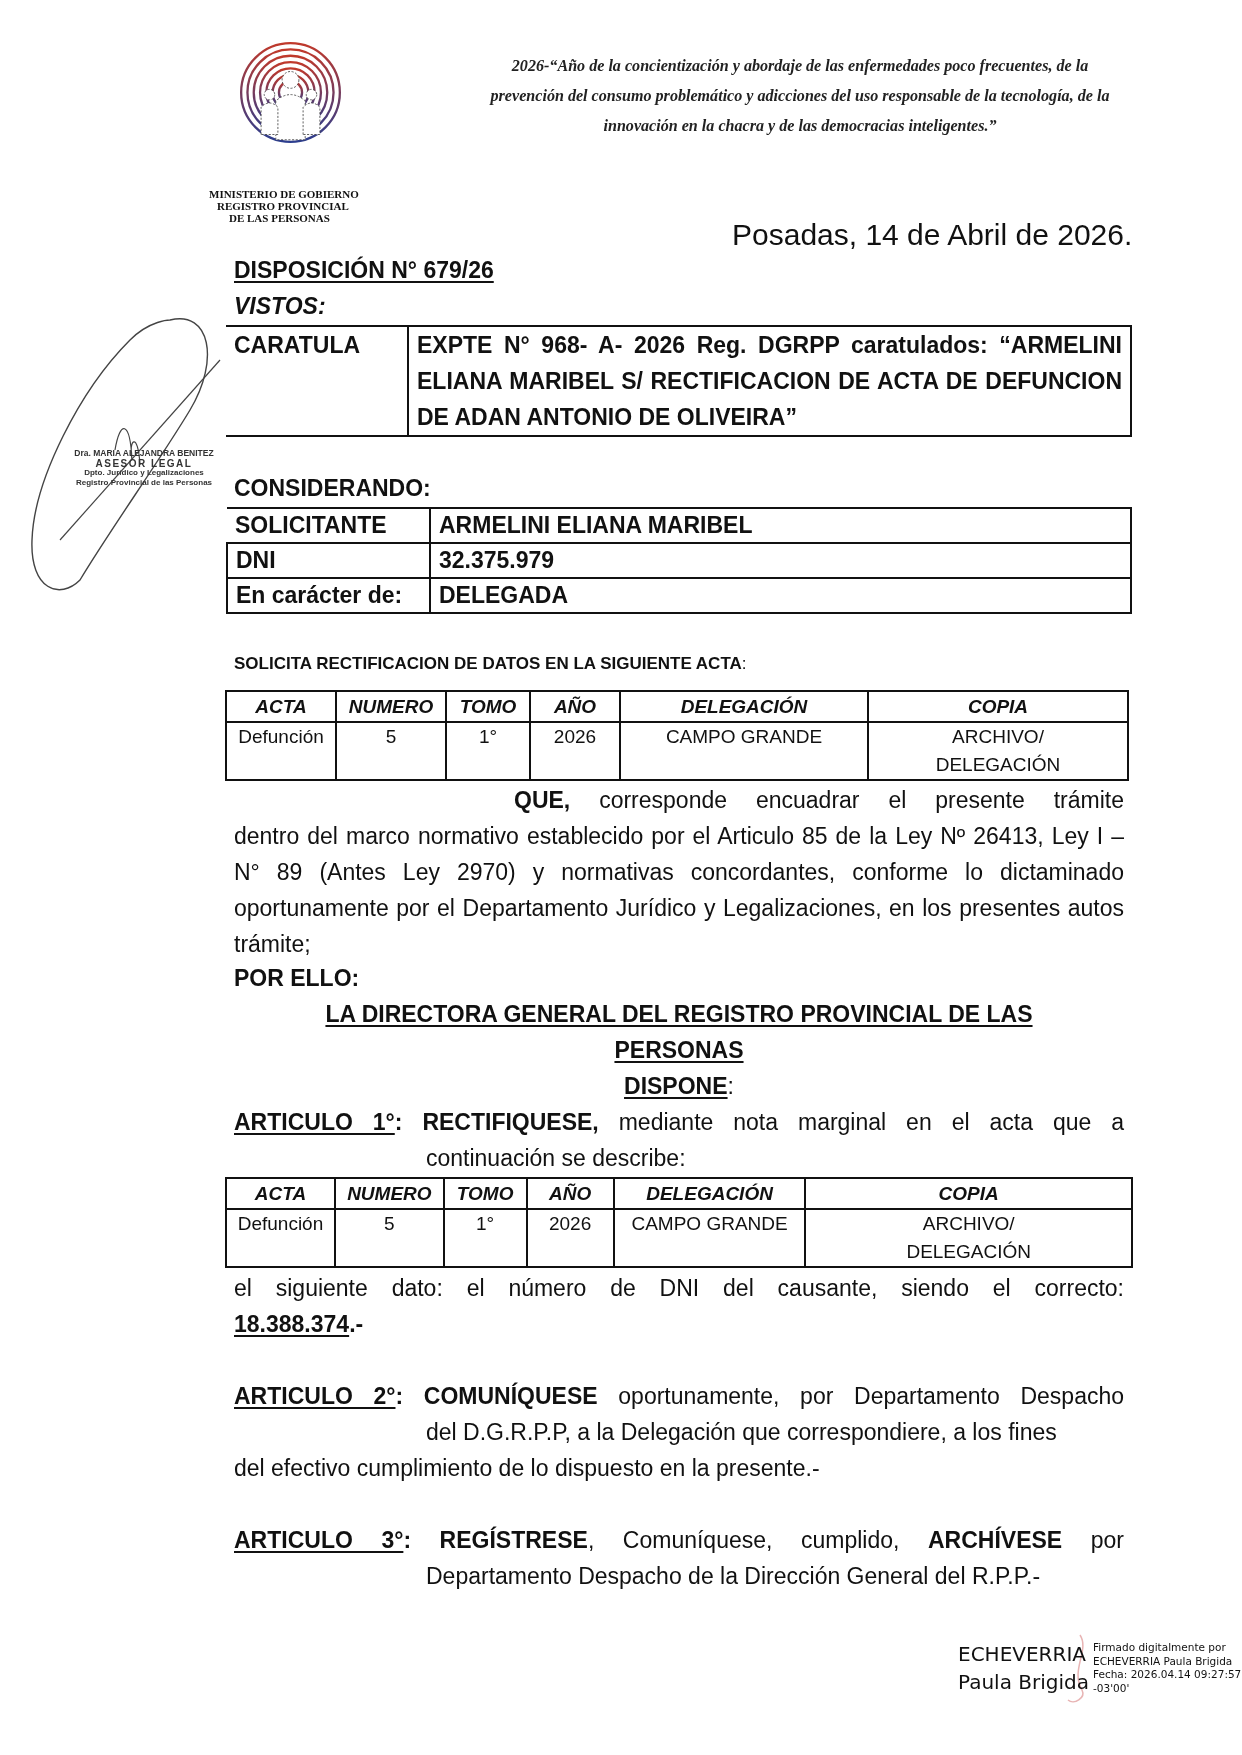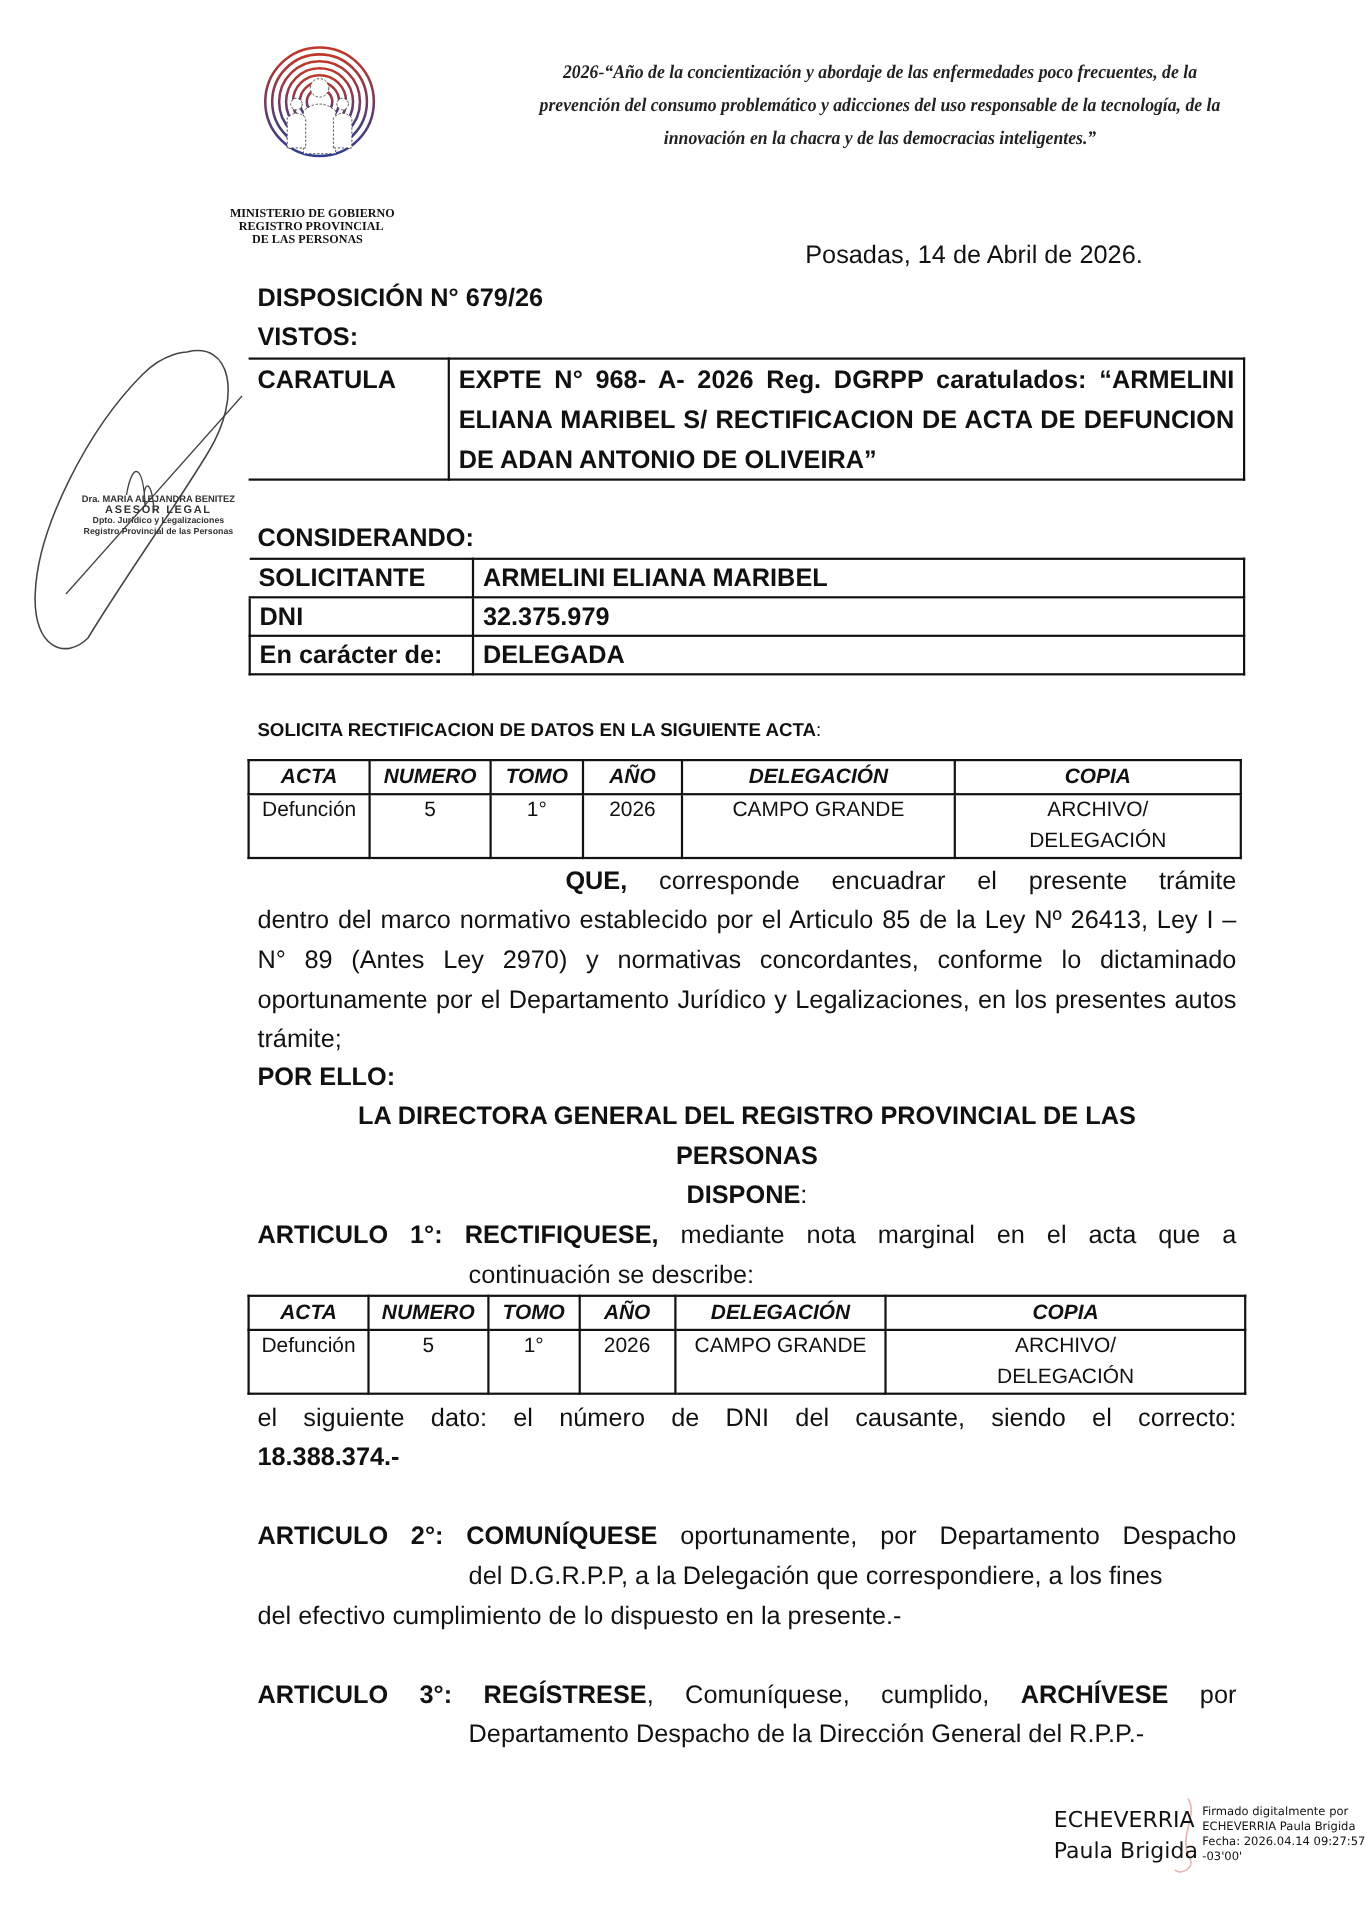--- a/index.html
+++ b/index.html
@@ -20,25 +20,25 @@
 
   
   #stamp { left: 20px; top: 300px; width: 210px; height: 300px; }
   #stamp-text { left: 64px; top: 449px; width: 160px; text-align: center;
                 font-family: "Liberation Sans", sans-serif; font-weight: bold; font-size: 8px;
                 line-height: 9.5px; color: #333; }
 
   
   .t { font-size: 23px; line-height: 36px; }
   .b { font-weight: bold; }
-  .u { text-decoration-thickness: 2px; text-underline-offset: 3px; }
-
-  #date { left: 732px; top: 218px; font-size: 23px; }
+  .u { text-decoration: underline; text-decoration-thickness: 2px; text-underline-offset: 3px; }
+
+  #date { left: 732px; top: 218px; font-size: 30px; }
   #dispo { left: 234px; top: 252px; }
-  #vistos { left: 234px; top: 288px; }
+  #vistos { left: 234px; top: 288px; font-style: italic; }
 
   table { border-collapse: collapse; }
   #caratula { left: 226px; top: 325px; width: 906px; }
   #caratula td { border-top: 2px solid #111; border-bottom: 2px solid #111; vertical-align: top;
                  font-weight: bold; font-size: 23px; line-height: 36px; padding: 0 8px; }
   #caratula td.k { width: 165px; border-right: 2px solid #111; }
   #caratula td.v { text-align: justify; text-align-last: left; border-right: 2px solid #111; }
 
   #consid { left: 234px; top: 470px; }
   #solic { left: 226px; top: 507px; width: 906px; }

